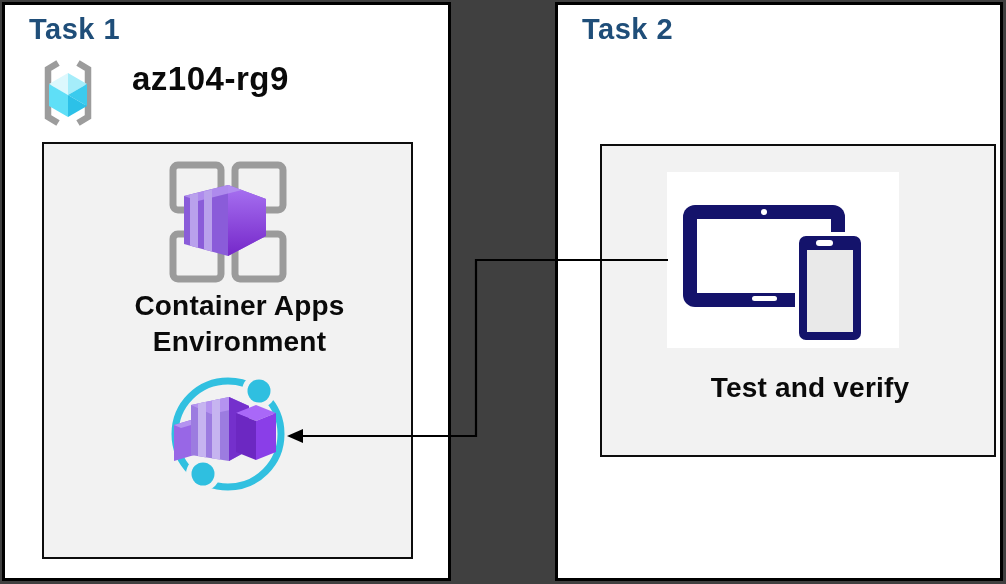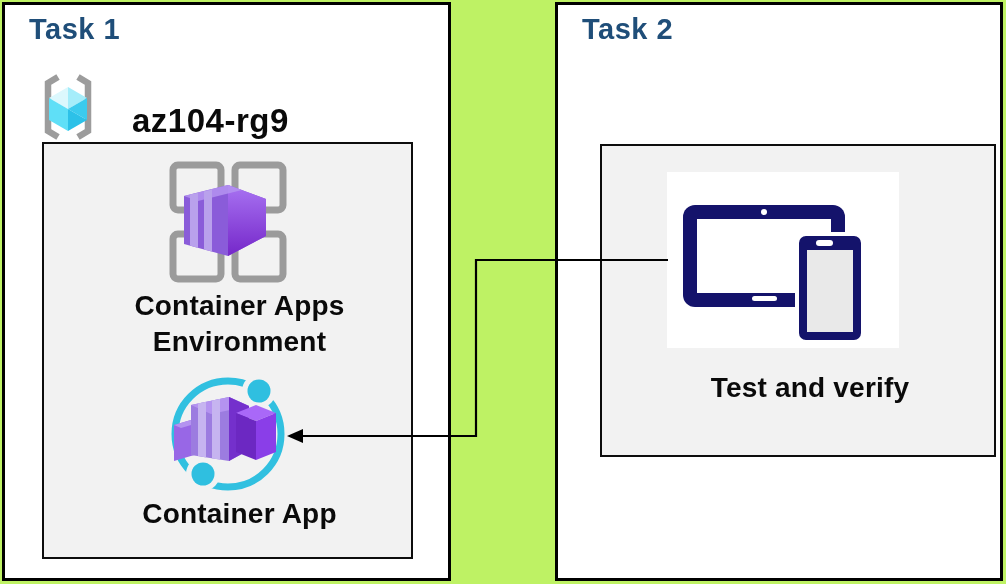--- a/index.html
+++ b/index.html
@@ -1,30 +1,30 @@
 <!DOCTYPE html>
 <html><head>
 <meta charset="utf-8">
 <style>
   html,body{margin:0;padding:0;background:#ffffff;}
   .canvas{
-    position:relative;width:1006px;height:584px;background:#bef264;overflow:hidden;
+    position:relative;width:1006px;height:584px;background:#404040;overflow:hidden;
     font-family:"Liberation Sans","DejaVu Sans",sans-serif;
   }
   .panel{
     position:absolute;top:2px;height:579px;background:#ffffff;
     border:3px solid #000000;box-sizing:border-box;
   }
   .panel.task1{left:2px;width:449px;}
   .panel.task2{left:555px;width:448px;text-decoration:underline;}
   .panel-title{
     position:absolute;left:24px;top:8px;margin:0;
     font-size:29px;font-weight:700;color:#1F4E79;letter-spacing:0.5px;
   }
-  .rg-row{position:absolute;left:30px;top:69px;display:flex;align-items:flex-end;}
+  .rg-row{position:absolute;left:30px;top:55px;display:flex;align-items:flex-start;}
   .rg-name{font-size:33px;font-weight:700;color:#0a0a0a;margin-left:31px;letter-spacing:0.5px;}
   .inner-panel{
     position:absolute;background:#F2F2F2;border:2.5px solid #0d0d0d;box-sizing:border-box;
   }
   .inner-panel.t1{left:37px;top:137px;width:371px;height:417px;}
   .inner-panel.t2{left:42px;top:139px;width:396px;height:313px;}
   .icon-abs{position:absolute;left:50%;transform:translateX(-50%);}
   .env-icon{top:16px;}
   .app-icon{top:222px;}
   .diagram-label{
@@ -101,21 +101,20 @@
         <polygon points="31,39 69,31 89,40 51,48" fill="#B493F0"></polygon>
         <polygon points="69,31 89,40 89,84 69,95" fill="#7430CC"></polygon>
         <polygon points="38,37.5 46,35.8 46,91.4 38,90.1" fill="#C6B4F0"></polygon>
         <polygon points="52,34.5 60,33 60,93.5 52,92.5" fill="#C6B4F0"></polygon>
 
         <polygon points="76,47 96,39 116,47 96,55" fill="#A968F8"></polygon>
         <polygon points="96,55 116,47 116,86 96,94" fill="#8A3EE8"></polygon>
         <polygon points="76,47 96,55 96,94 76,86" fill="#6C28C2"></polygon>
       </svg>
 
-      <div class="diagram-label app-label">Container App</div>
     </div>
   </section>
 
   <section class="panel task2">
     <h2 class="panel-title">Task 2</h2>
 
     <div class="inner-panel t2">
 
       <div class="media-box">
         <svg width="232" height="176" viewBox="0 0 232 176">

